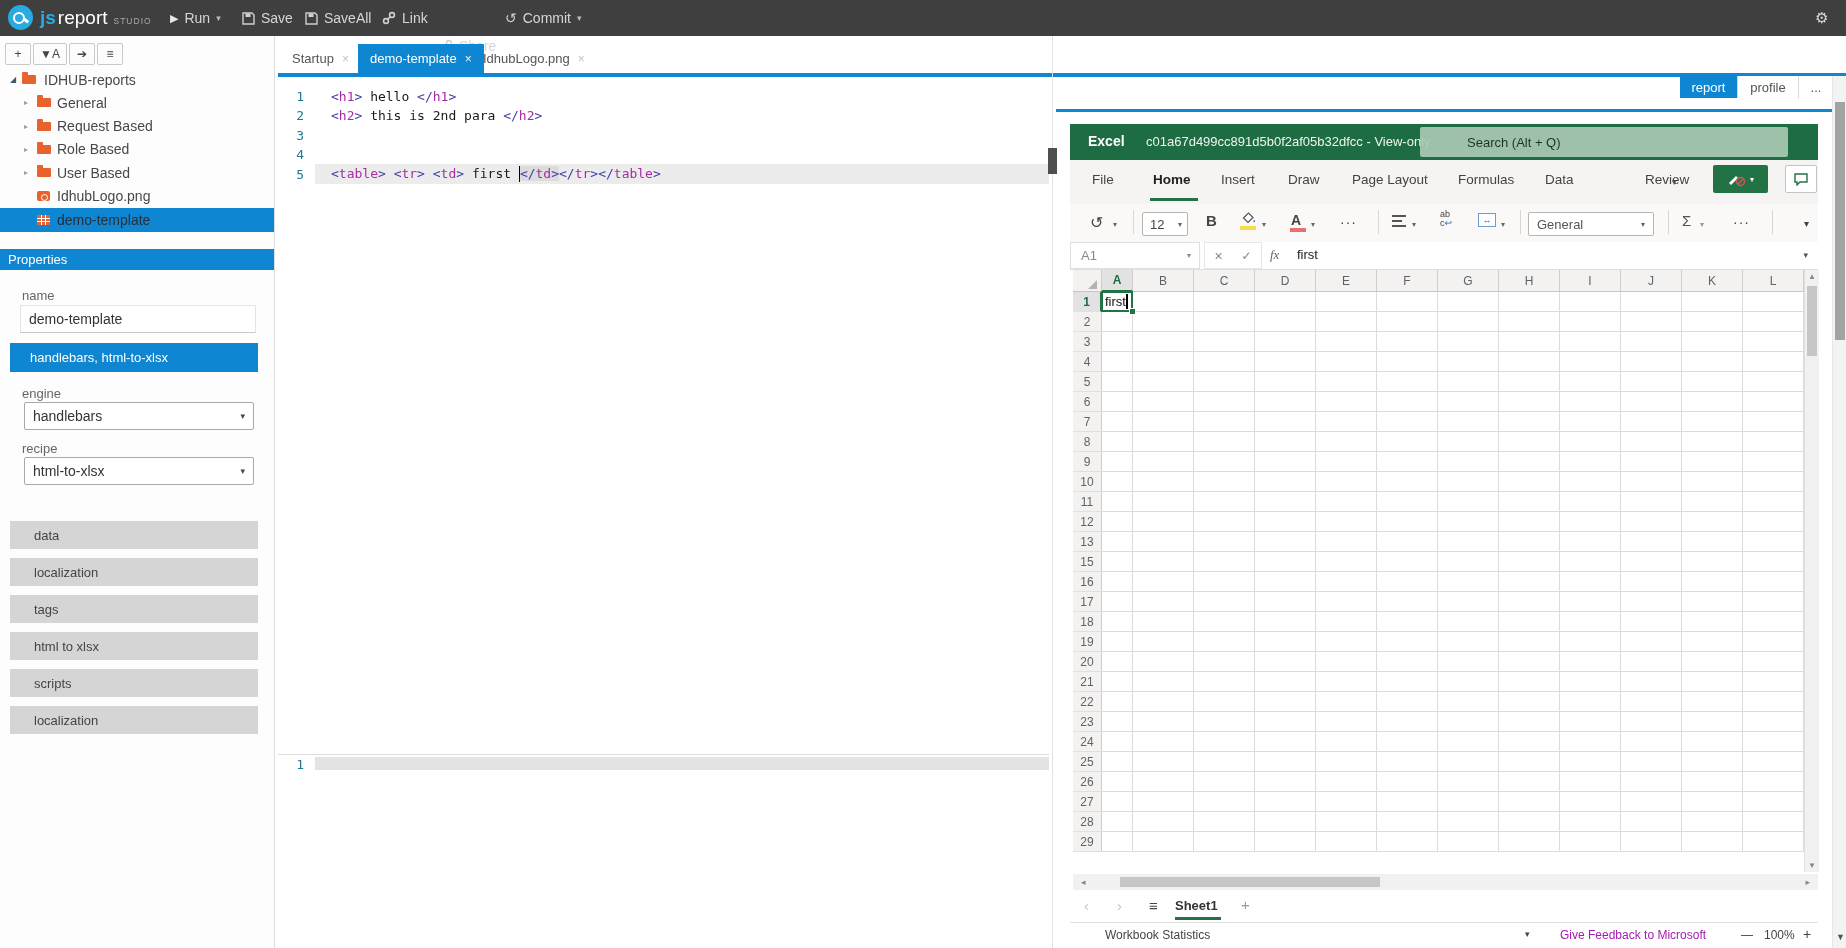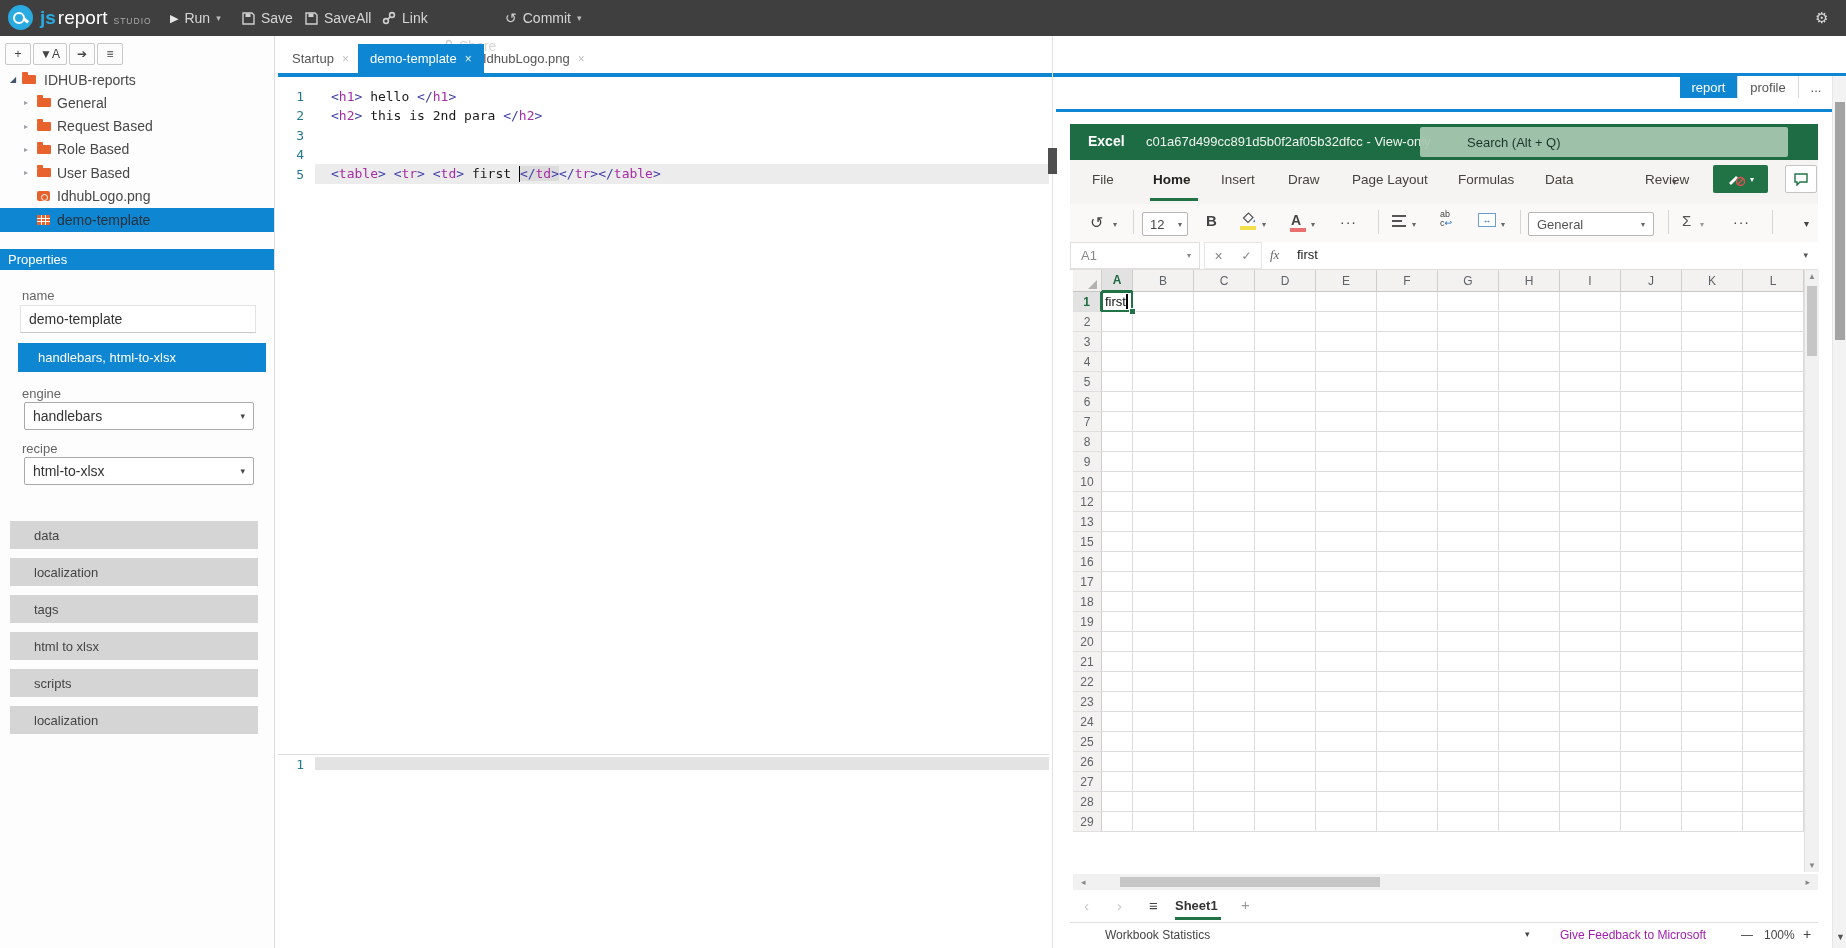--- a/index.html
+++ b/index.html
@@ -175,21 +175,21 @@
         </div>
       </div>
 
     <div class="blue-bar" style="left:0;top:213px;width:274px;height:21px;padding-left:8px;font-size:13px;box-sizing:border-box;">
       <span>Properties</span>
     </div>
     <div class="prop-label" style="left:22px;top:252px;">name</div>
     <div class="abs" style="left:20px;top:269px;width:236px;height:28px;background:#fff;border:1px solid #e3e3e3;border-bottom:1px solid #c9c9c9;box-sizing:border-box;display:flex;align-items:center;padding-left:8px;font-size:14px;color:#333;">
         <span>demo-template</span>
       </div>
-    <div class="blue-bar" style="left:10px;top:307px;width:248px;height:29px;padding-left:20px;box-sizing:border-box;cursor:pointer;margin-left:8px;">
+    <div class="blue-bar" style="left:10px;top:307px;width:248px;height:29px;padding-left:20px;box-sizing:border-box;cursor:pointer;">
         <span>handlebars, html-to-xlsx</span>
       </div>
     <div class="prop-label" style="left:22px;top:350px;">engine</div>
     <div class="selectbox" style="top:366px;">
       <span>handlebars</span>
         <span class="dd">▾</span>
     </div>
     <div class="prop-label" style="left:22px;top:405px;">recipe</div>
     <div class="selectbox" style="top:421px;">
       <span>html-to-xlsx</span>
@@ -525,20 +525,35 @@
         <div class="g-cell" style="width: 61px;"></div>
         <div class="g-cell" style="width: 61px;"></div>
         <div class="g-cell" style="width: 61px;"></div>
         <div class="g-cell" style="width: 61px;"></div>
         <div class="g-cell" style="width: 61px;"></div>
         <div class="g-cell" style="width: 61px;"></div>
         <div class="g-cell" style="width: 61px;"></div>
         <div class="g-cell" style="width: 61px;"></div>
       </div>
       <div class="g-row">
+        <div class="g-gut">11</div>
+        <div class="g-cell" style="width: 31px;"></div>
+        <div class="g-cell" style="width: 61px;"></div>
+        <div class="g-cell" style="width: 61px;"></div>
+        <div class="g-cell" style="width: 61px;"></div>
+        <div class="g-cell" style="width: 61px;"></div>
+        <div class="g-cell" style="width: 61px;"></div>
+        <div class="g-cell" style="width: 61px;"></div>
+        <div class="g-cell" style="width: 61px;"></div>
+        <div class="g-cell" style="width: 61px;"></div>
+        <div class="g-cell" style="width: 61px;"></div>
+        <div class="g-cell" style="width: 61px;"></div>
+        <div class="g-cell" style="width: 61px;"></div>
+      </div>
+      <div class="g-row">
         <div class="g-gut">12</div>
         <div class="g-cell" style="width: 31px;"></div>
         <div class="g-cell" style="width: 61px;"></div>
         <div class="g-cell" style="width: 61px;"></div>
         <div class="g-cell" style="width: 61px;"></div>
         <div class="g-cell" style="width: 61px;"></div>
         <div class="g-cell" style="width: 61px;"></div>
         <div class="g-cell" style="width: 61px;"></div>
         <div class="g-cell" style="width: 61px;"></div>
         <div class="g-cell" style="width: 61px;"></div>

